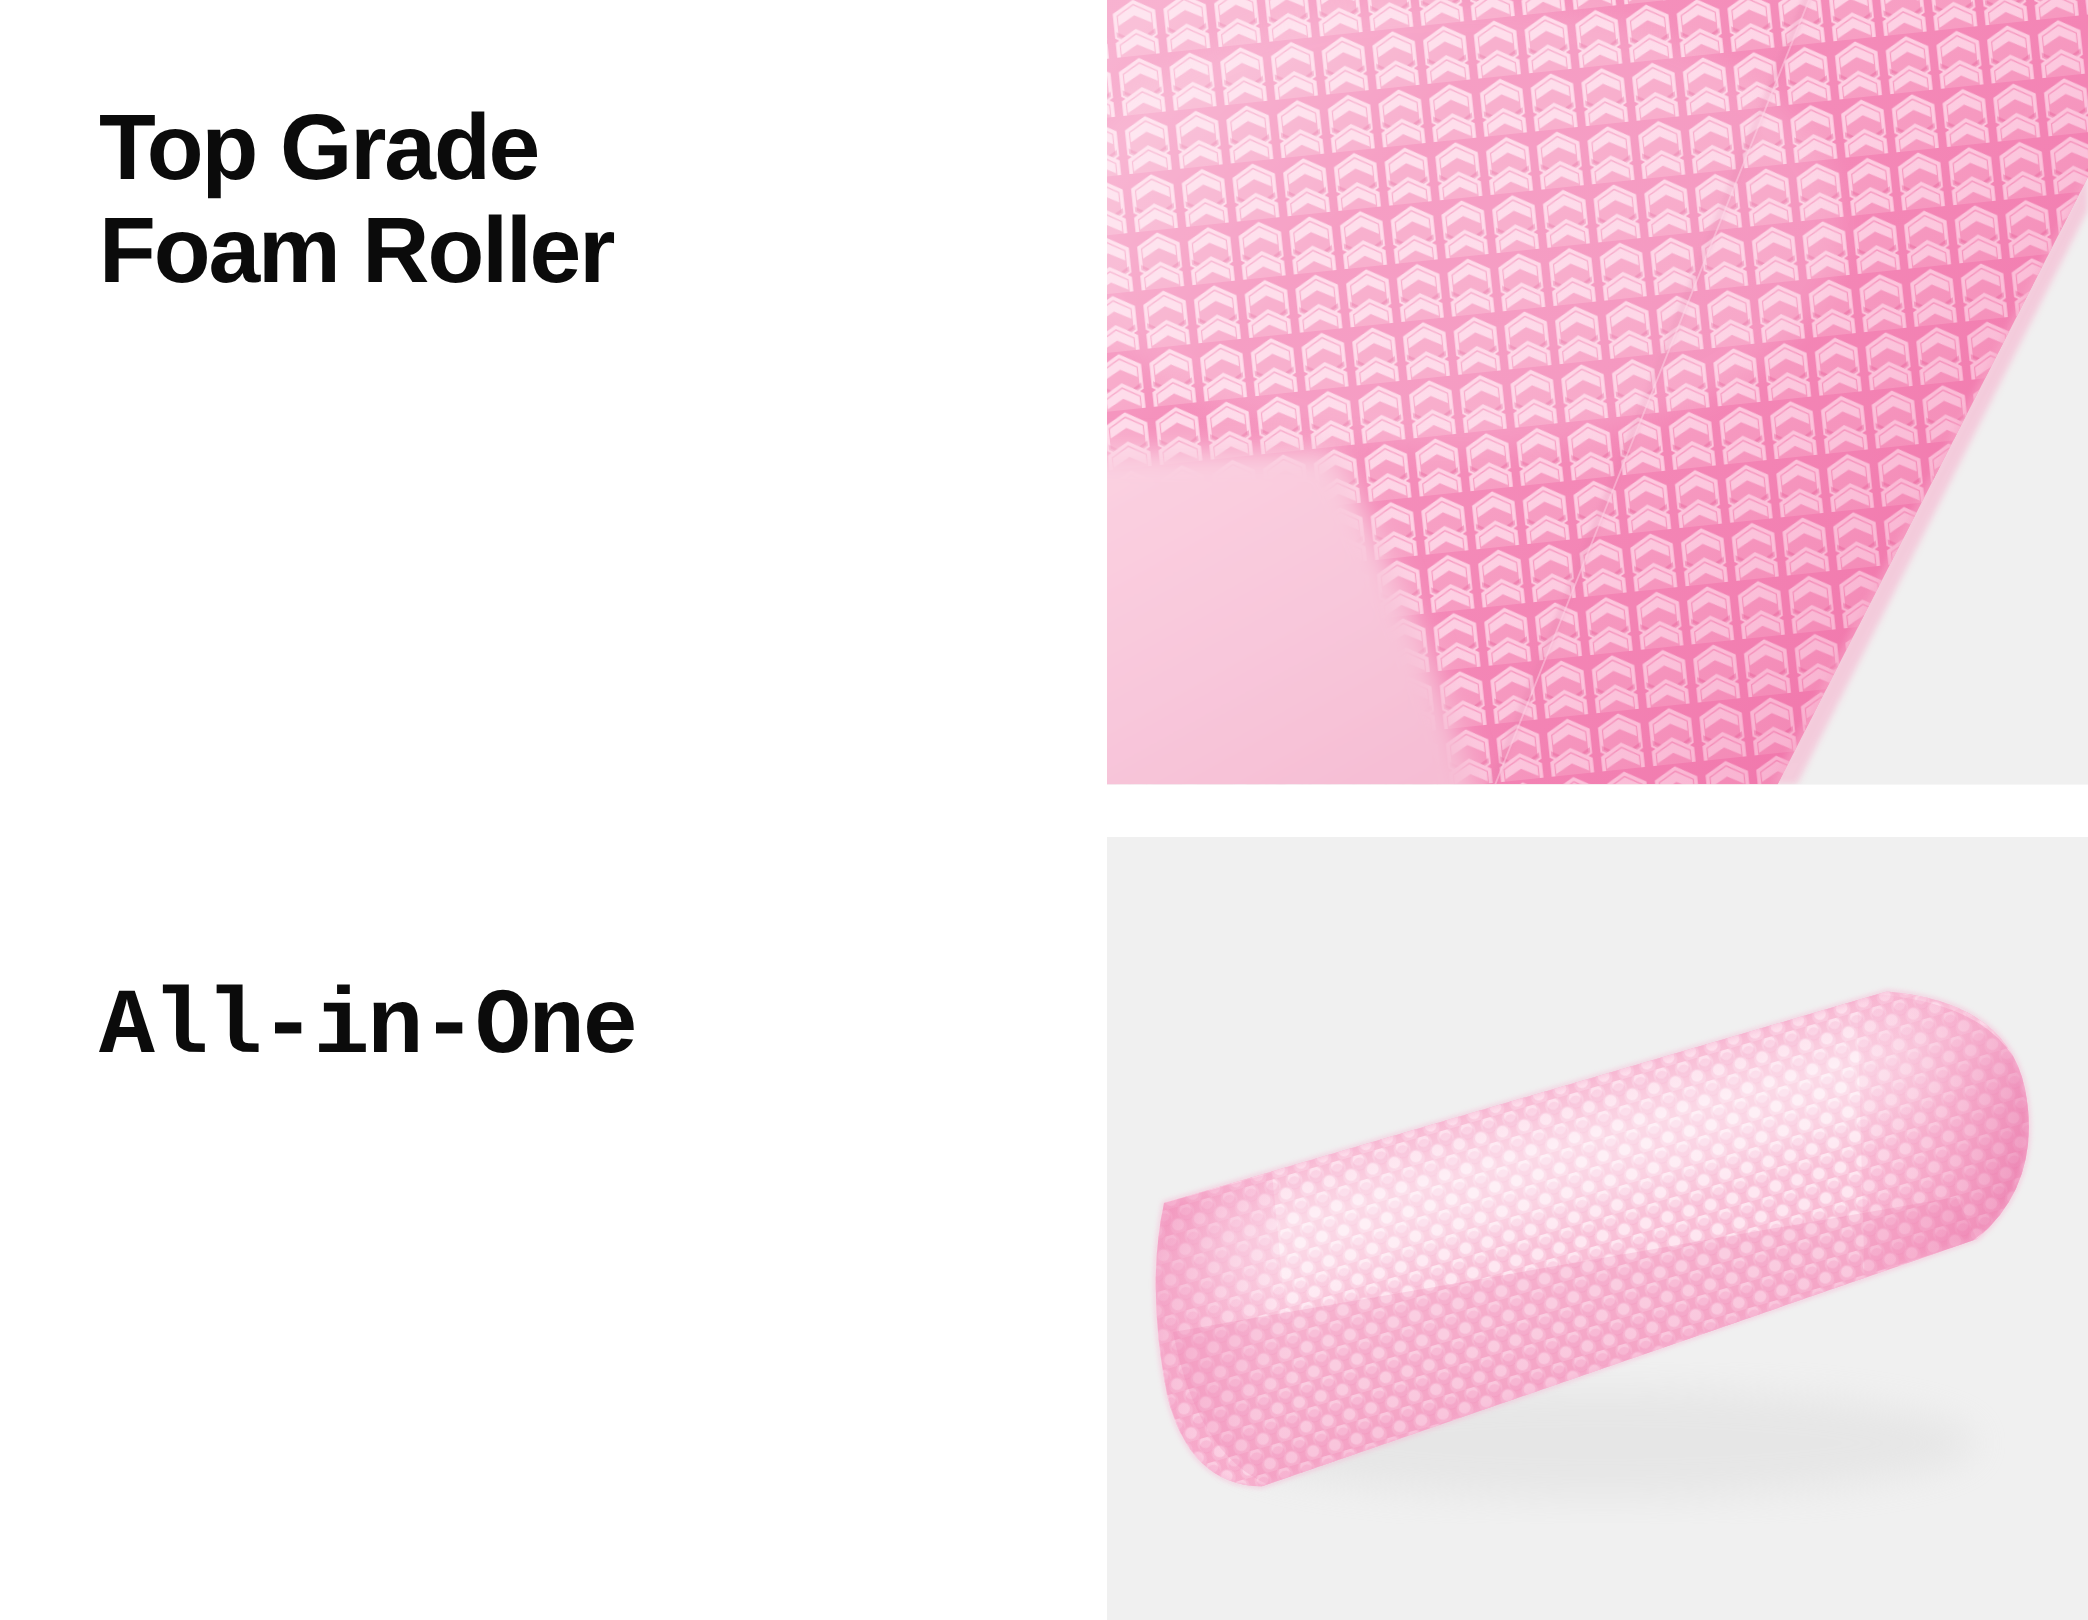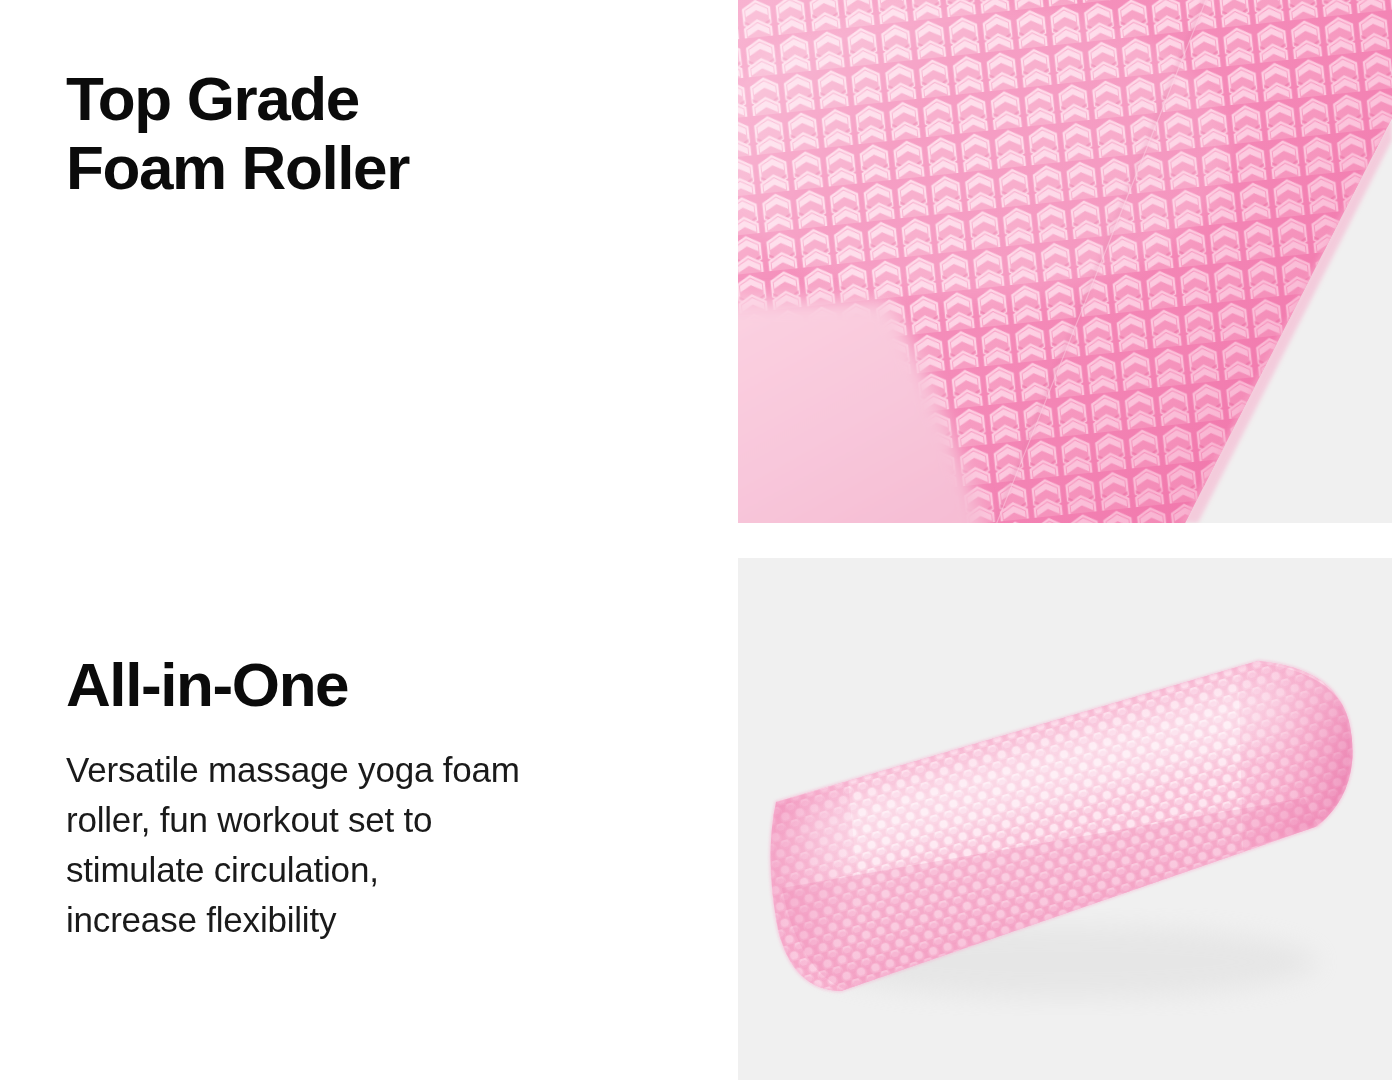--- a/index.html
+++ b/index.html
@@ -21,21 +21,21 @@
   .headline{
     font-family:"Liberation Sans", sans-serif;
     font-weight:bold;
     font-size:62px;
     line-height:1.12;
     letter-spacing:-1.4px;
     color:#0b0b0b;
     margin:0 0 26px 0;
     white-space:pre-line;
   }
-  .block-2 .headline{}
+  .block-2 .headline{font-family:Liberation Mono, monospace;}
 
   .body-copy{
     font-family:"Liberation Sans", sans-serif;
     font-weight:normal;
     font-size:35px;
     line-height:1.42;
     letter-spacing:-0.2px;
     color:#1a1a1a;
     margin:0;
     white-space:pre-line;
@@ -54,24 +54,20 @@
 
   <div class="text-col">
 
     <div class="block block-1">
       <h1 class="headline">Top Grade
 Foam Roller</h1>
     </div>
 
     <div class="block block-2">
       <h1 class="headline">All-in-One</h1>
-      <p class="body-copy">Versatile massage yoga foam
-roller, fun workout set to
-stimulate circulation,
-increase flexibility</p>
     </div>
 
   </div>
 
   <div class="panel panel-top">
     <svg viewBox="0 0 654 523" preserveAspectRatio="xMidYMid slice">
       <defs>
 
         <pattern id="hexTile" width="34" height="39" patternUnits="userSpaceOnUse" patternTransform="rotate(-6)">
           <g>

